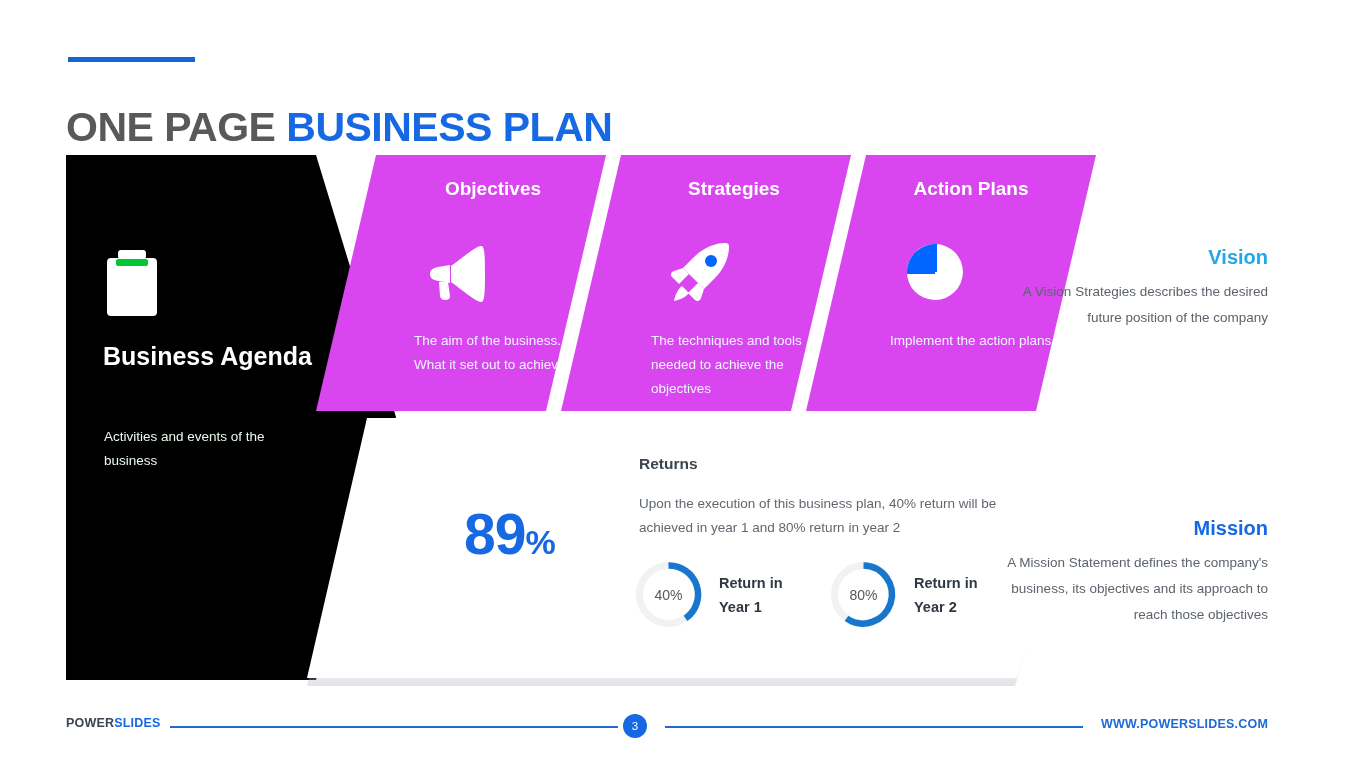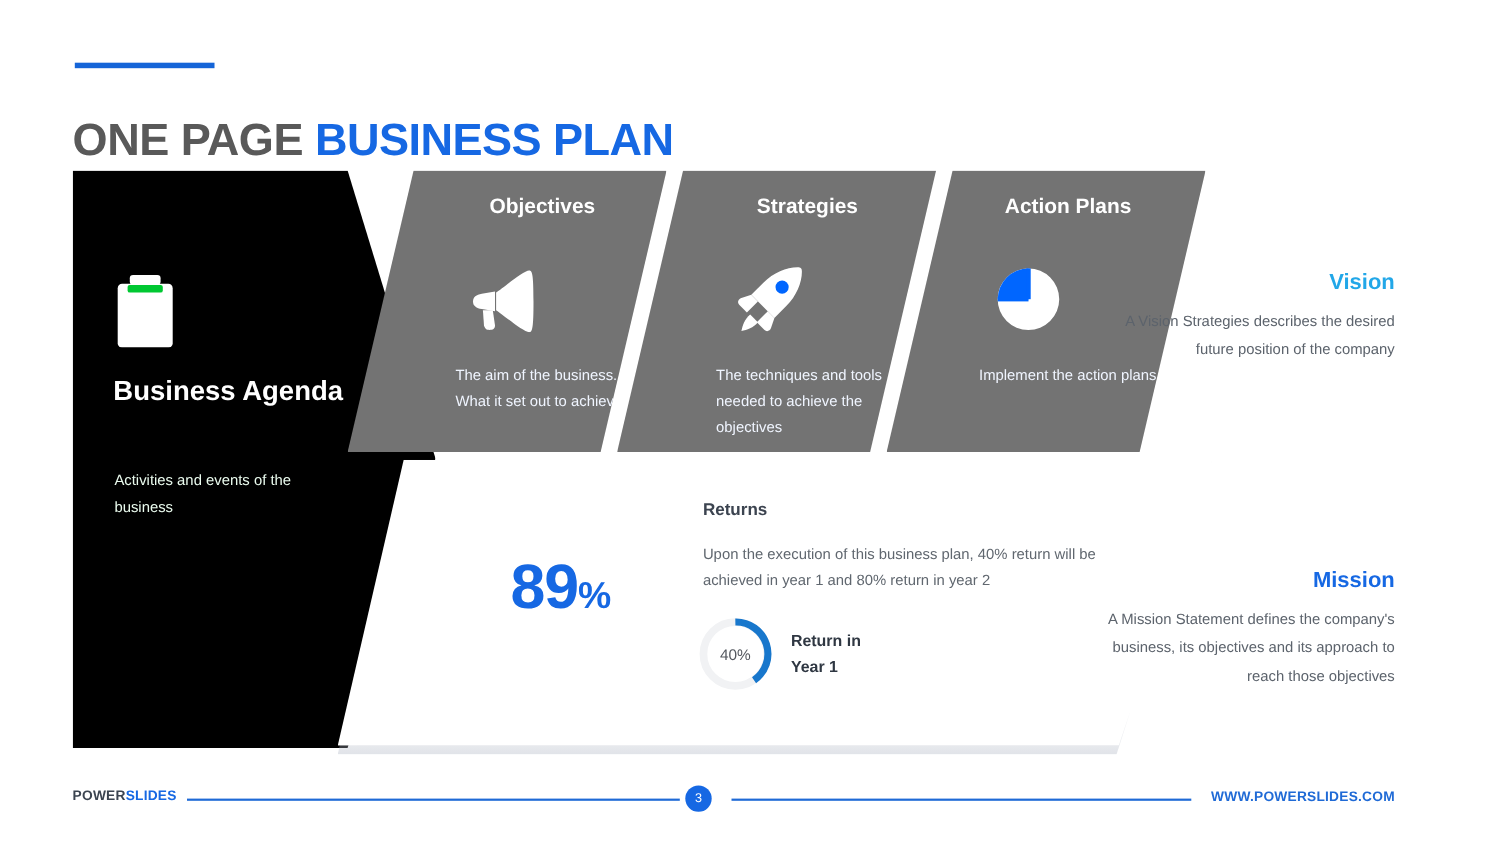--- a/index.html
+++ b/index.html
@@ -74,21 +74,21 @@
     font-size: 13.5px;
     line-height: 24px;
   }
 
   
   .step-card {
     position: absolute;
     top: 155px;
     width: 290px;
     height: 256px;
-    background: #737373;
+    background: #d946ef;
     clip-path: polygon(60px 0, 290px 0, 230px 256px, 0 256px);
   }
   #step-card-0 { left: 316px; }
   #step-card-1 { left: 561px; }
   #step-card-2 { left: 806px; }
 
   .step-title {
     position: absolute;
     top: 20px;
     width: 230px;
@@ -340,20 +340,30 @@
     <div class="gauge">
       <svg width="73" height="73" viewBox="0 0 73 73">
         <circle cx="36.5" cy="36.5" r="29" fill="none" stroke="#f1f2f4" stroke-width="7"></circle>
         <path d="M36.5 7.5 A29 29 0 0 1 53.5 60.4" fill="none" stroke="#1877cc" stroke-width="6.5" stroke-linecap="butt"></path>
       </svg>
       <div class="gauge-value">40%</div>
     </div>
     <div class="gauge-label">Return in Year 1</div>
   </div>
 
+  <div class="gauge-group" id="gauge-group-1">
+    <div class="gauge">
+      <svg width="73" height="73" viewBox="0 0 73 73">
+        <circle cx="36.5" cy="36.5" r="29" fill="none" stroke="#f1f2f4" stroke-width="7"></circle>
+        <path d="M36.5 7.5 A29 29 0 1 1 19.5 60.4" fill="none" stroke="#1877cc" stroke-width="6.5" stroke-linecap="butt"></path>
+      </svg>
+      <div class="gauge-value">80%</div>
+    </div>
+    <div class="gauge-label">Return in Year 2</div>
+  </div>
 </div>
 
 <div class="side-block" id="side-block-0">
   <div class="side-title" style="color:#22a7e8">Vision</div>
   <div class="side-body">A Vision Strategies describes the desired future position of the company</div>
 </div>
 <div class="side-block" id="side-block-1">
   <div class="side-title" style="color:#1668e3">Mission</div>
   <div class="side-body">A Mission Statement defines the company's business, its objectives and its approach to reach those objectives</div>
 </div>

